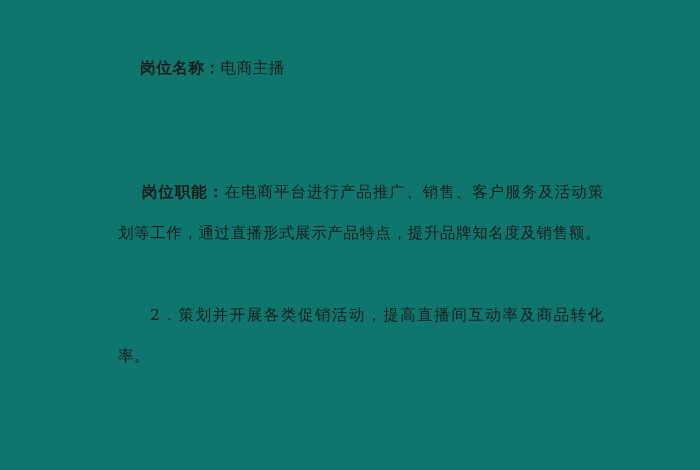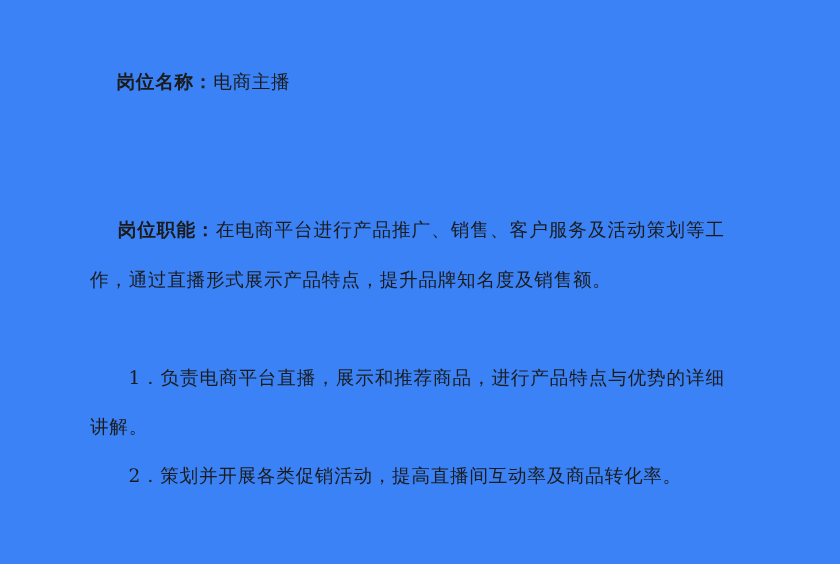--- a/index.html
+++ b/index.html
@@ -10,23 +10,23 @@
     width: 700px;
     height: 470px;
     background: #ffffff;
     font-family: "DejaVu Serif", "Liberation Serif", serif;
     overflow: hidden;
   }
   .page {
     position: relative;
     width: 700px;
     height: 470px;
-    background: #3b82f6;
+    background: #0f766e;
     box-sizing: border-box;
-    padding: 6px 96px 0 75px;
+    padding: 6px 96px 0 118px;
   }
   .para {
     color: #1b1b1b;
     font-size: 15.5px;
     line-height: 41px;
     text-align: justify;
     text-justify: inter-ideograph;
     margin: 0;
     letter-spacing: 0.6px;
     white-space: pre-wrap;
@@ -52,17 +52,16 @@
 
   <p class="para indent2">
     <span class="label">岗位名称：</span><span>电商主播</span>
   </p>
 
   <p class="para indent2">
     <span class="label">岗位职能：</span><span>在电商平台进行产品推广、销售、客户服务及活动策划等工作，通过直播形式展示产品特点，提升品牌知名度及销售额。</span>
   </p>
 
 
-  <p class="para listitem">1．负责电商平台直播，展示和推荐商品，进行产品特点与优势的详细讲解。</p>
 
   <p class="para listitem">2．策划并开展各类促销活动，提高直播间互动率及商品转化率。</p>
 
 </div>
 
 </body></html>

